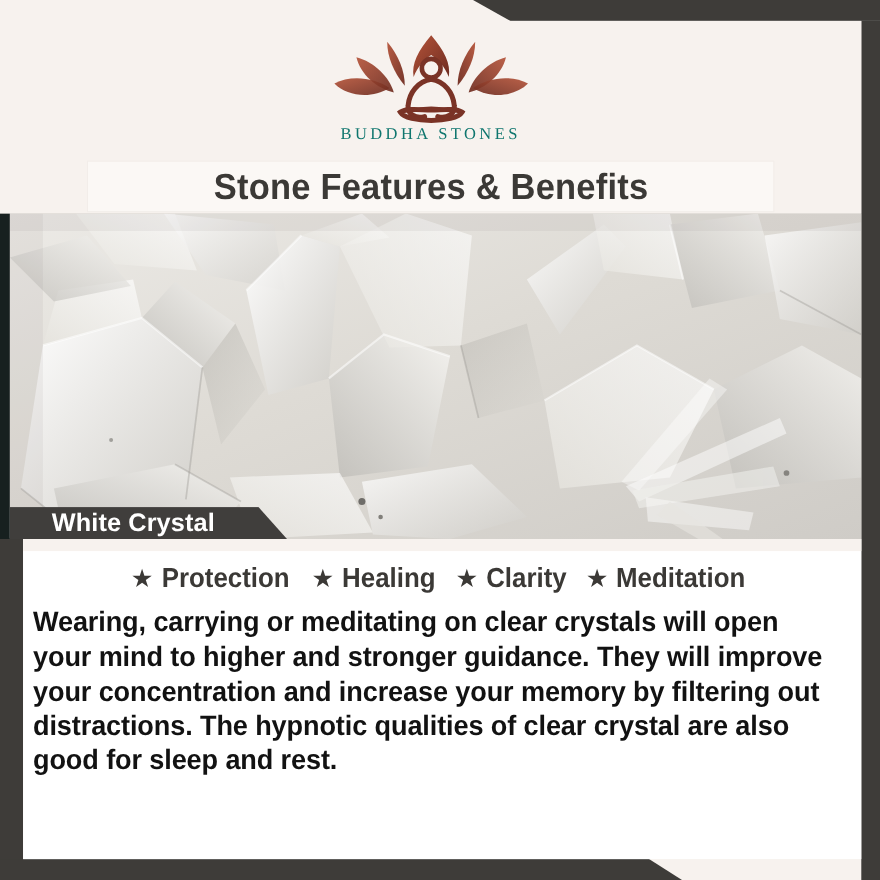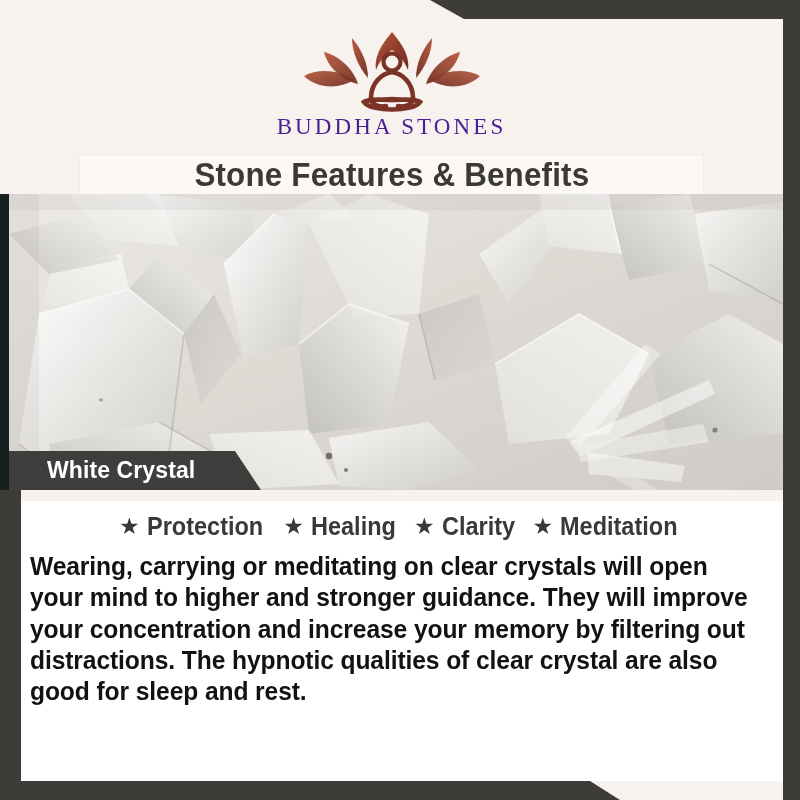--- a/index.html
+++ b/index.html
@@ -77,23 +77,23 @@
     width: 200px;
     height: 84px;
     display: flex;
     align-items: center;
     justify-content: center;
   }
   .logo-wrap svg { display: block; }
 
   .brand {
     font-family: "Liberation Serif", serif;
-    font-size: 23px;
+    font-size: 15px;
     letter-spacing: 3.1px;
-    color: #4c1d95;
+    color: #0f766e;
     margin-top: 1px;
     white-space: nowrap;
   }
 
   .title-bar {
     margin-top: 16px;
     width: 623px;
     height: 45px;
     background: #fbf8f5;
     display: flex;
@@ -120,21 +120,21 @@
     height: 296px;
     overflow: hidden;
     background: #d9d6d1;
   }
   .photo svg { display: block; width: 100%; height: 100%; }
 
   .photo-label {
     position: absolute;
     left: 0;
     bottom: 0;
-    height: 39px;
+    height: 29px;
     width: 252px;
     background: #403e3c;
     clip-path: polygon(0 0, 226px 0, 252px 100%, 0 100%);
     display: flex;
     align-items: center;
   }
   .photo-label-text {
     color: #ffffff;
     font-size: 23px;
     font-weight: bold;

